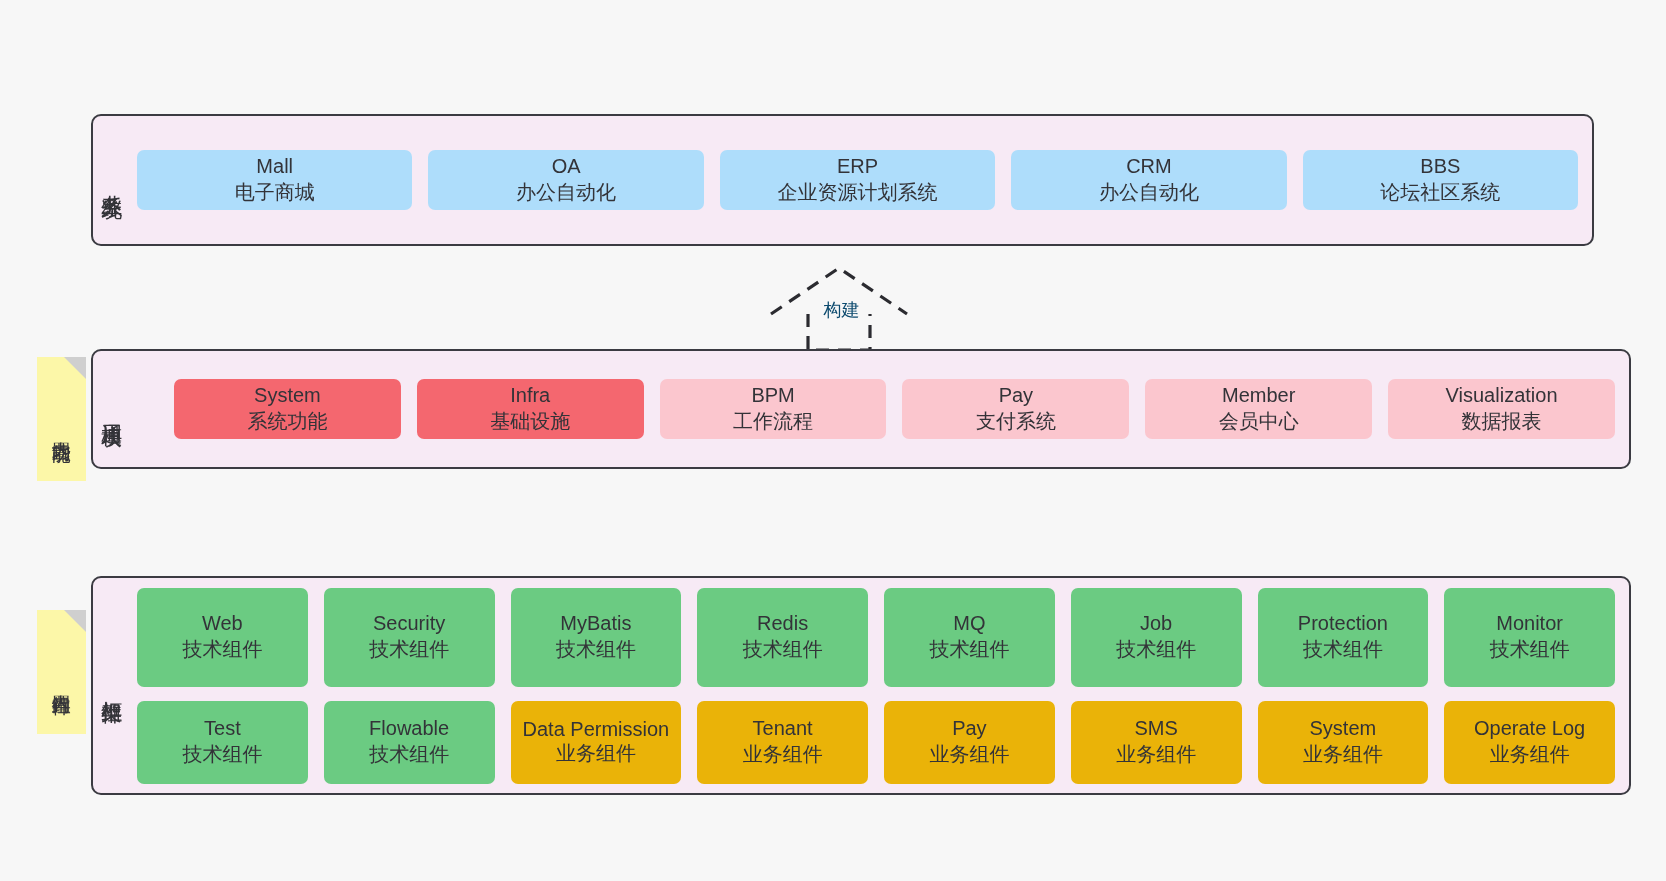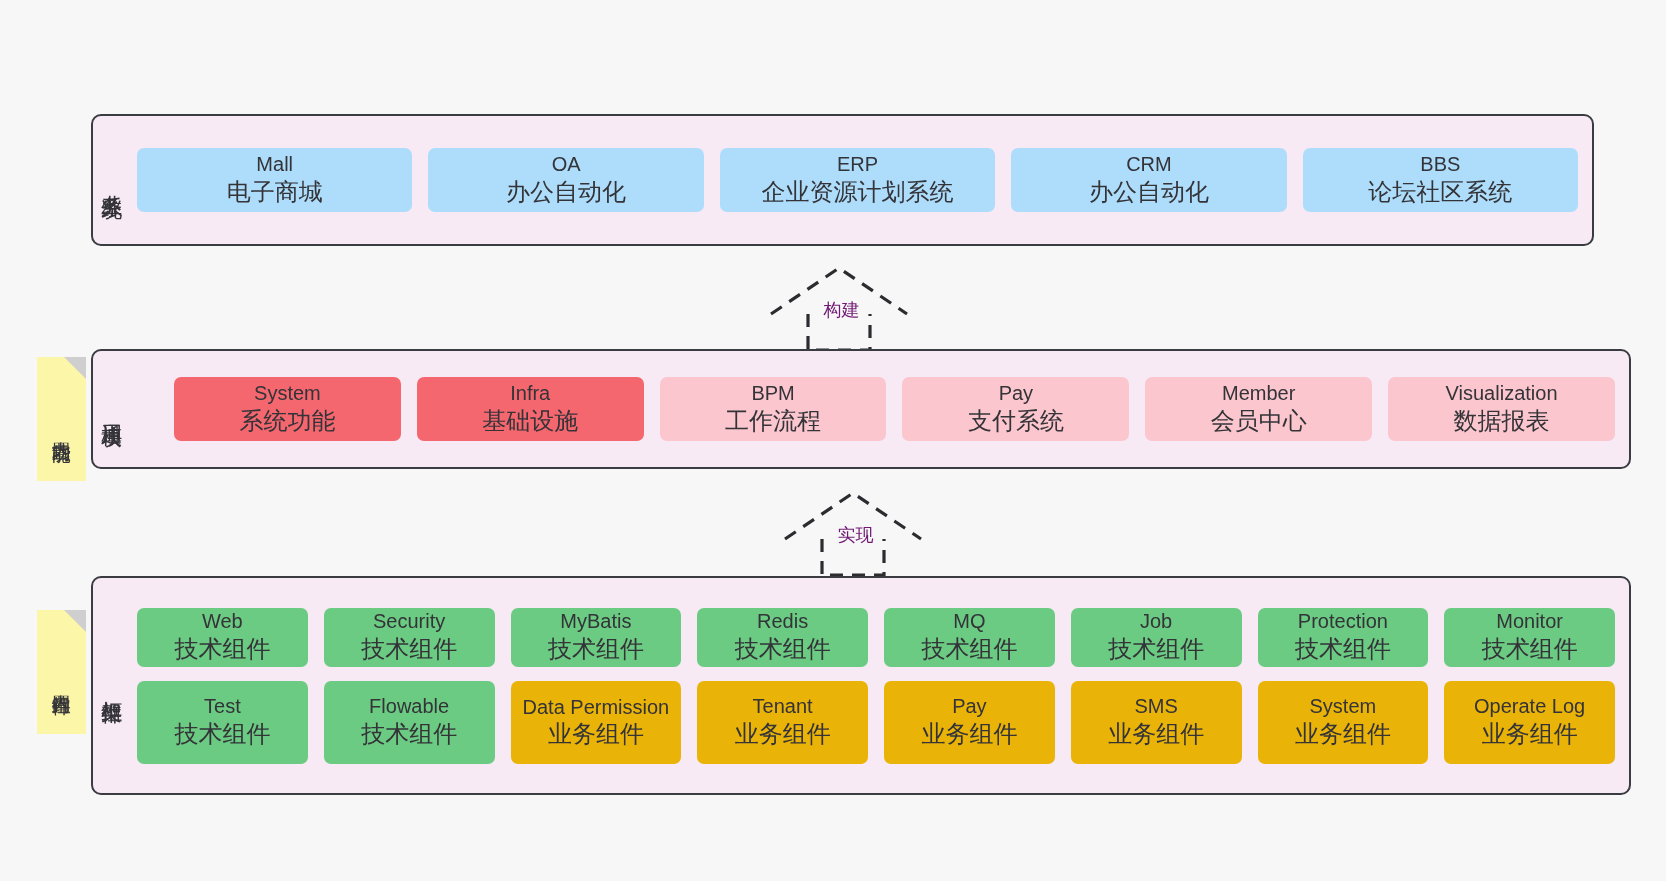--- a/index.html
+++ b/index.html
@@ -59,21 +59,21 @@
     border-radius:7px;
     display:flex;
     flex-direction:column;
     align-items:center;
     justify-content:center;
     text-align:center;
     box-sizing:border-box;
     padding:4px 6px;
   }
   .node .t1{font-size:20px;line-height:1.28;}
-  .node .t2{font-size:24px;line-height:1.28;}
+  .node .t2{font-size:20px;line-height:1.28;}
   .node.wrap .t1{line-height:1.2;}
 
   .c-blue{background:#aeddfb;}
   .c-red{background:#f4676f;}
   .c-pink{background:#fbc6ce;}
   .c-green{background:#6bcb82;}
   .c-lgreen{background:#eab308;}
 
   
   .note{
@@ -97,21 +97,21 @@
     width:0;height:0;
     border-top:22px solid #cfcfcf;
     border-left:22px solid transparent;
   }
 
   
   .conn{position:absolute;}
   .conn .label{
     position:absolute;
     font-size:18px;
-    color:#701a75;
+    color:#0c4a6e;
     white-space:nowrap;
     left:50%;
     transform:translateX(-46%);
     top:36px;
     background:#f7f7f7;
     padding:0 1px;
   }
 </style>
 </head>
 <body>
@@ -184,38 +184,31 @@
           <span class="t2">会员中心</span>
         </div>
         <div class="node c-pink">
           <span class="t1">Visualization</span>
           <span class="t2">数据报表</span>
         </div>
       </div>
     </div>
   </div>
 
-  <div class="conn" style="left:774px;top:487px;width:160px;height:90px;">
-    <svg width="160" height="90" viewBox="0 0 160 90">
-      <path d="M11 52 L79 6 L147 52" fill="none" stroke="#2b2b30" stroke-width="3.2" stroke-dasharray="13,9" stroke-linecap="butt"></path>
-      <path d="M48 52 L48 88 L110 88 L110 52" fill="none" stroke="#2b2b30" stroke-width="3.2" stroke-dasharray="13,9" stroke-linecap="butt"></path>
-    </svg>
-    <span class="label">实现</span>
-  </div>
 
   <div class="note" style="left:37px;top:610px;width:49px;height:124px;">
     <span class="fold"></span>
     <span>内置组件</span>
   </div>
 
   <div class="layer" id="layer-framework" style="left:91px;top:576px;width:1540px;height:219px;">
     <div class="layer-label">框架组件</div>
     <div class="layer-body">
 
-      <div class="row" style="height:59px;">
+      <div class="row" style="height:99px;">
         <div class="node c-green">
           <span class="t1">Web</span>
           <span class="t2">技术组件</span>
         </div>
         <div class="node c-green">
           <span class="t1">Security</span>
           <span class="t2">技术组件</span>
         </div>
         <div class="node c-green">
           <span class="t1">MyBatis</span>

